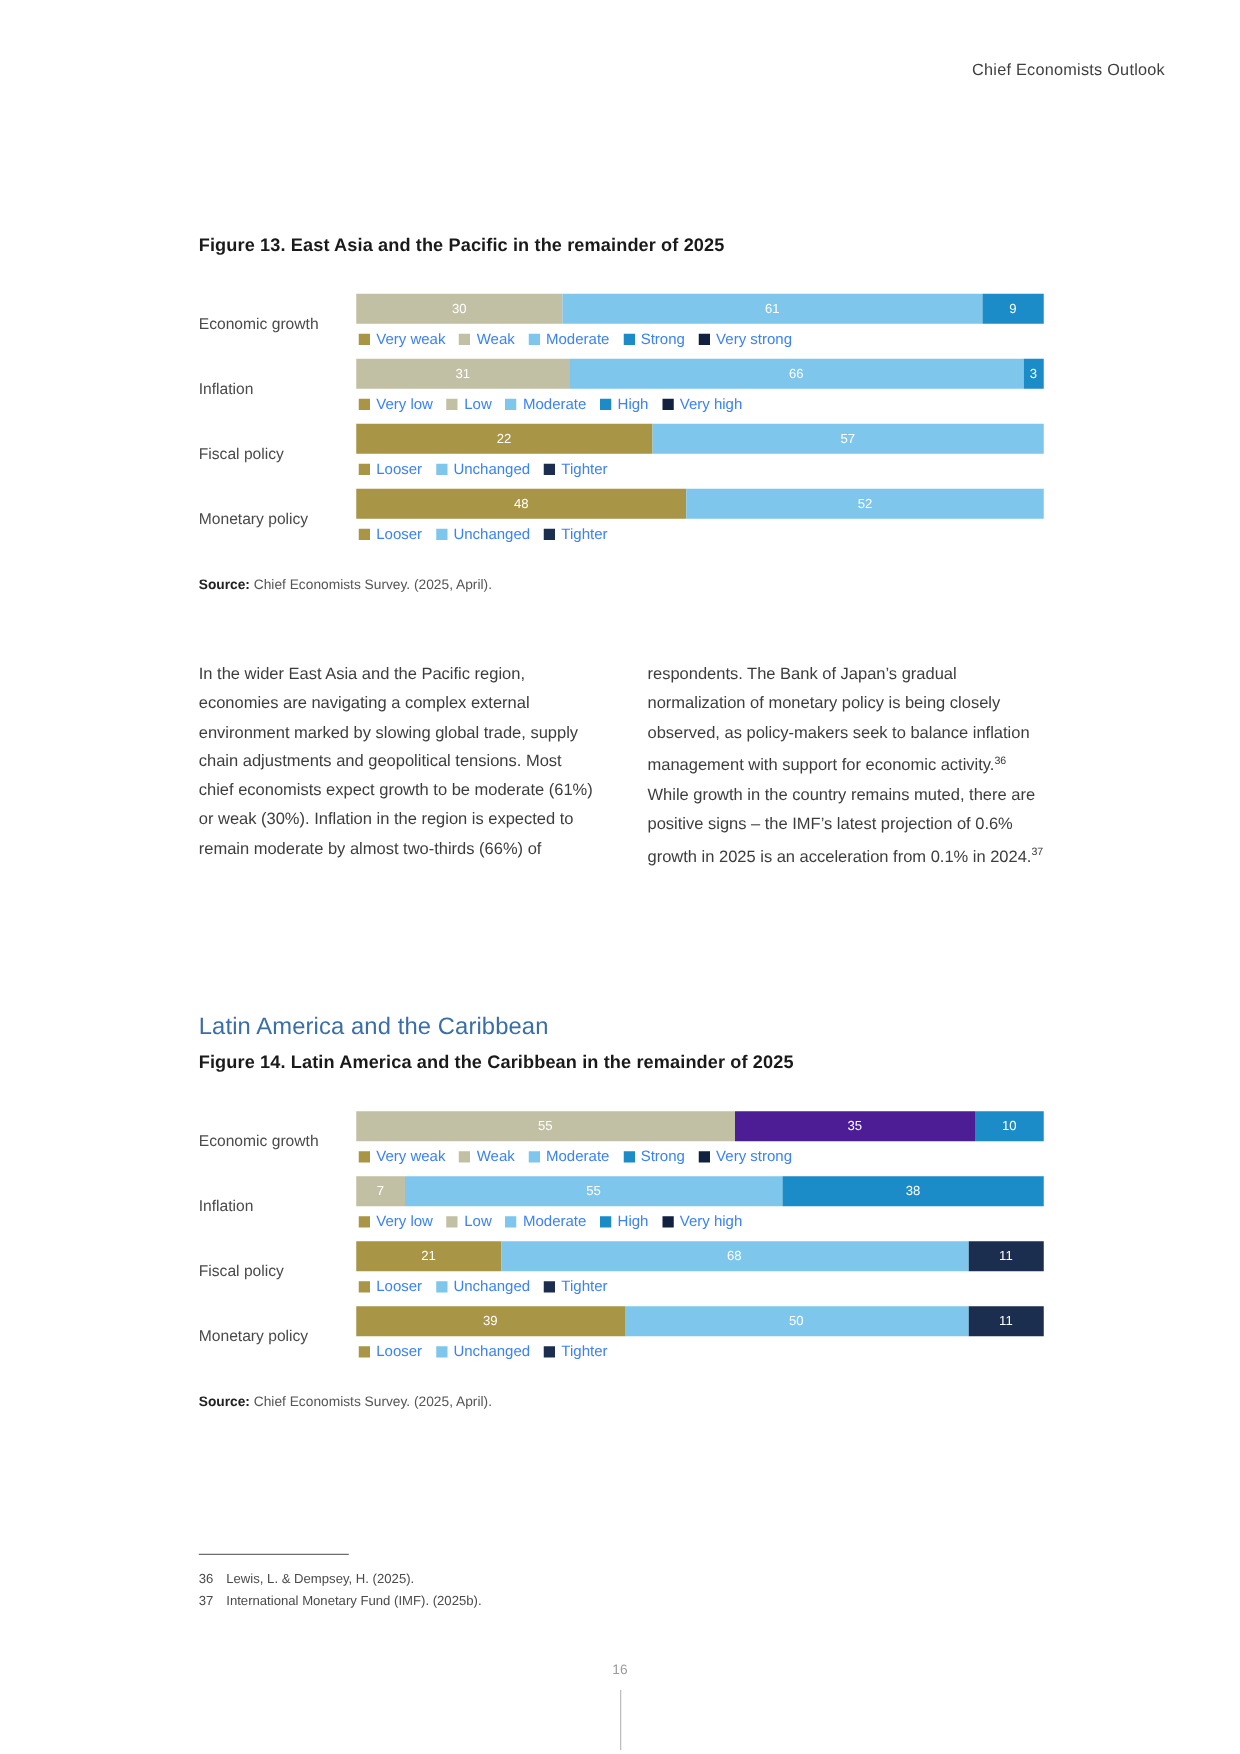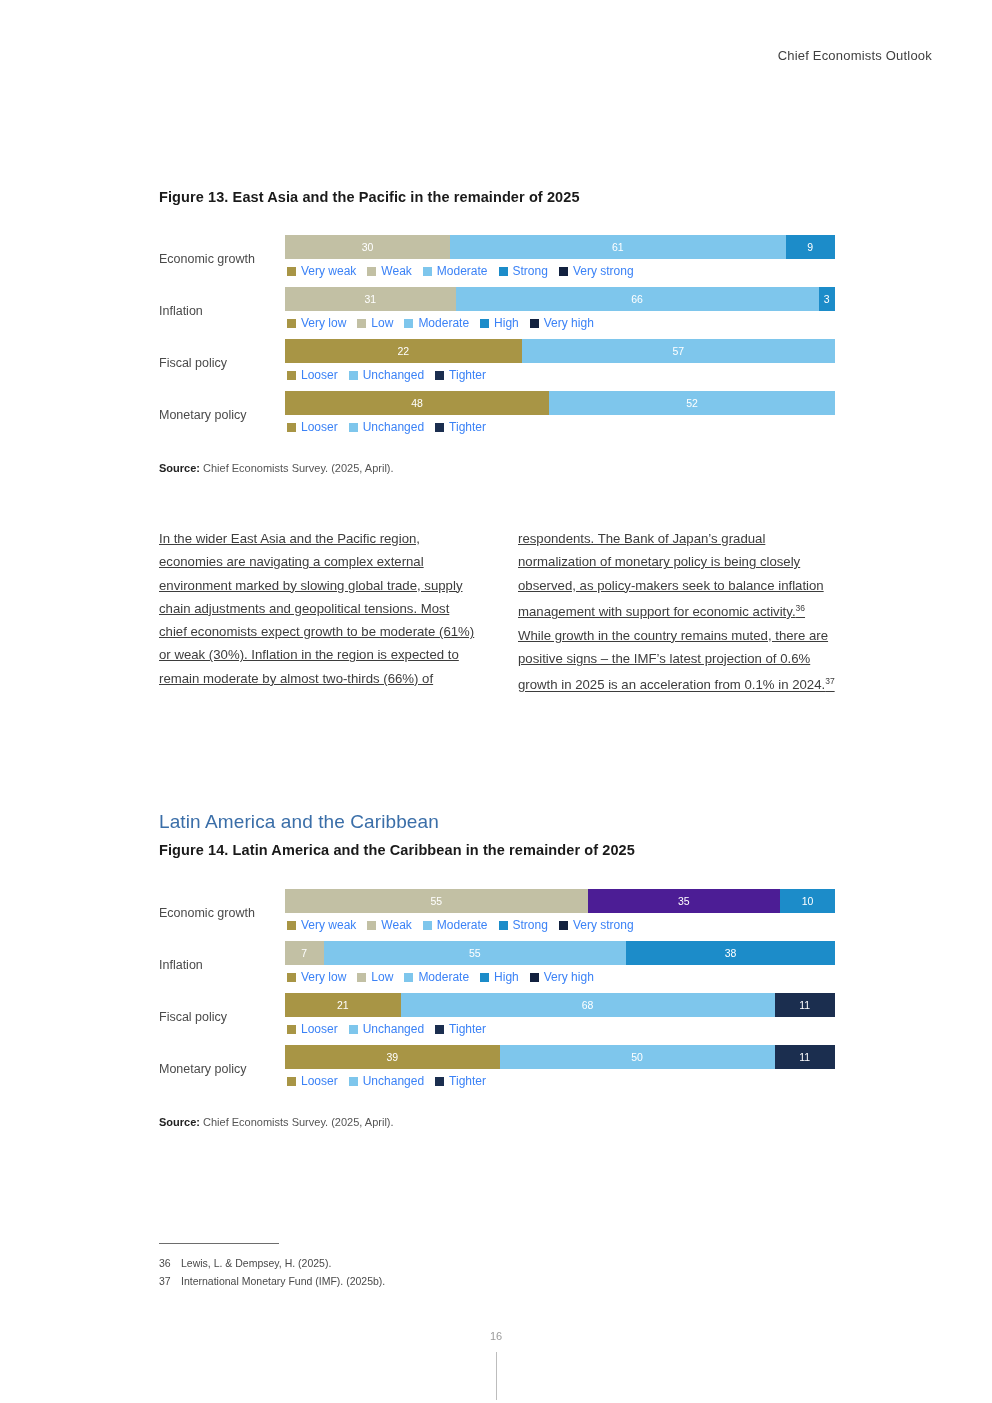--- a/index.html
+++ b/index.html
@@ -64,21 +64,20 @@
   .source b { color:#222222; font-weight:bold; }
 
   
   .two-col { display:flex; gap:42px; }
   .col { width:317px; }
   .col p {
     margin:0;
     font-size:13.2px;
     line-height:23.3px;
     color:#3d3d3d;
-    text-decoration:underline;
   }
   sup { font-size:8.5px; vertical-align:super; }
 
   .section-head {
     font-size:19px;
     color:#3a6ea8;
     letter-spacing:.1px;
     margin-top:30px;
   }
 

